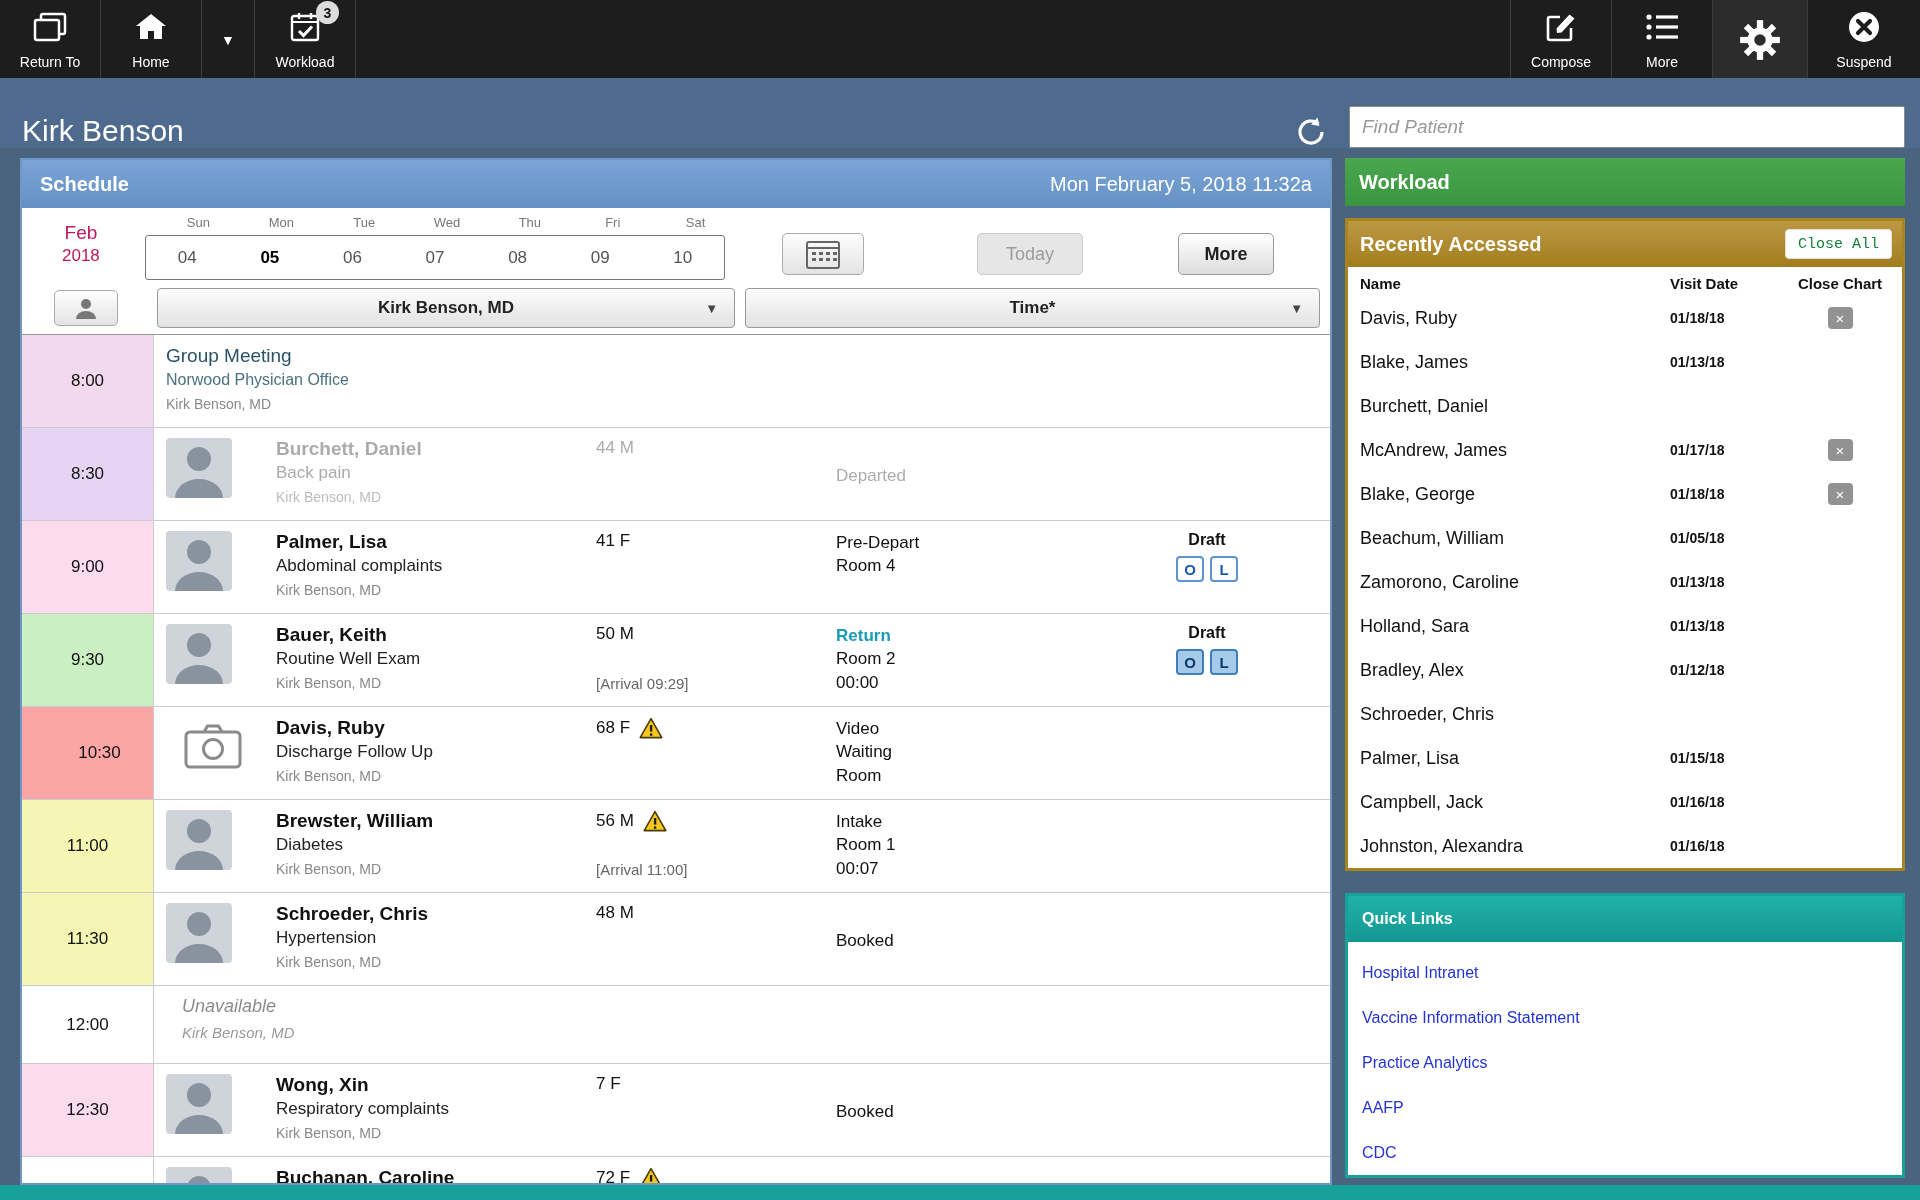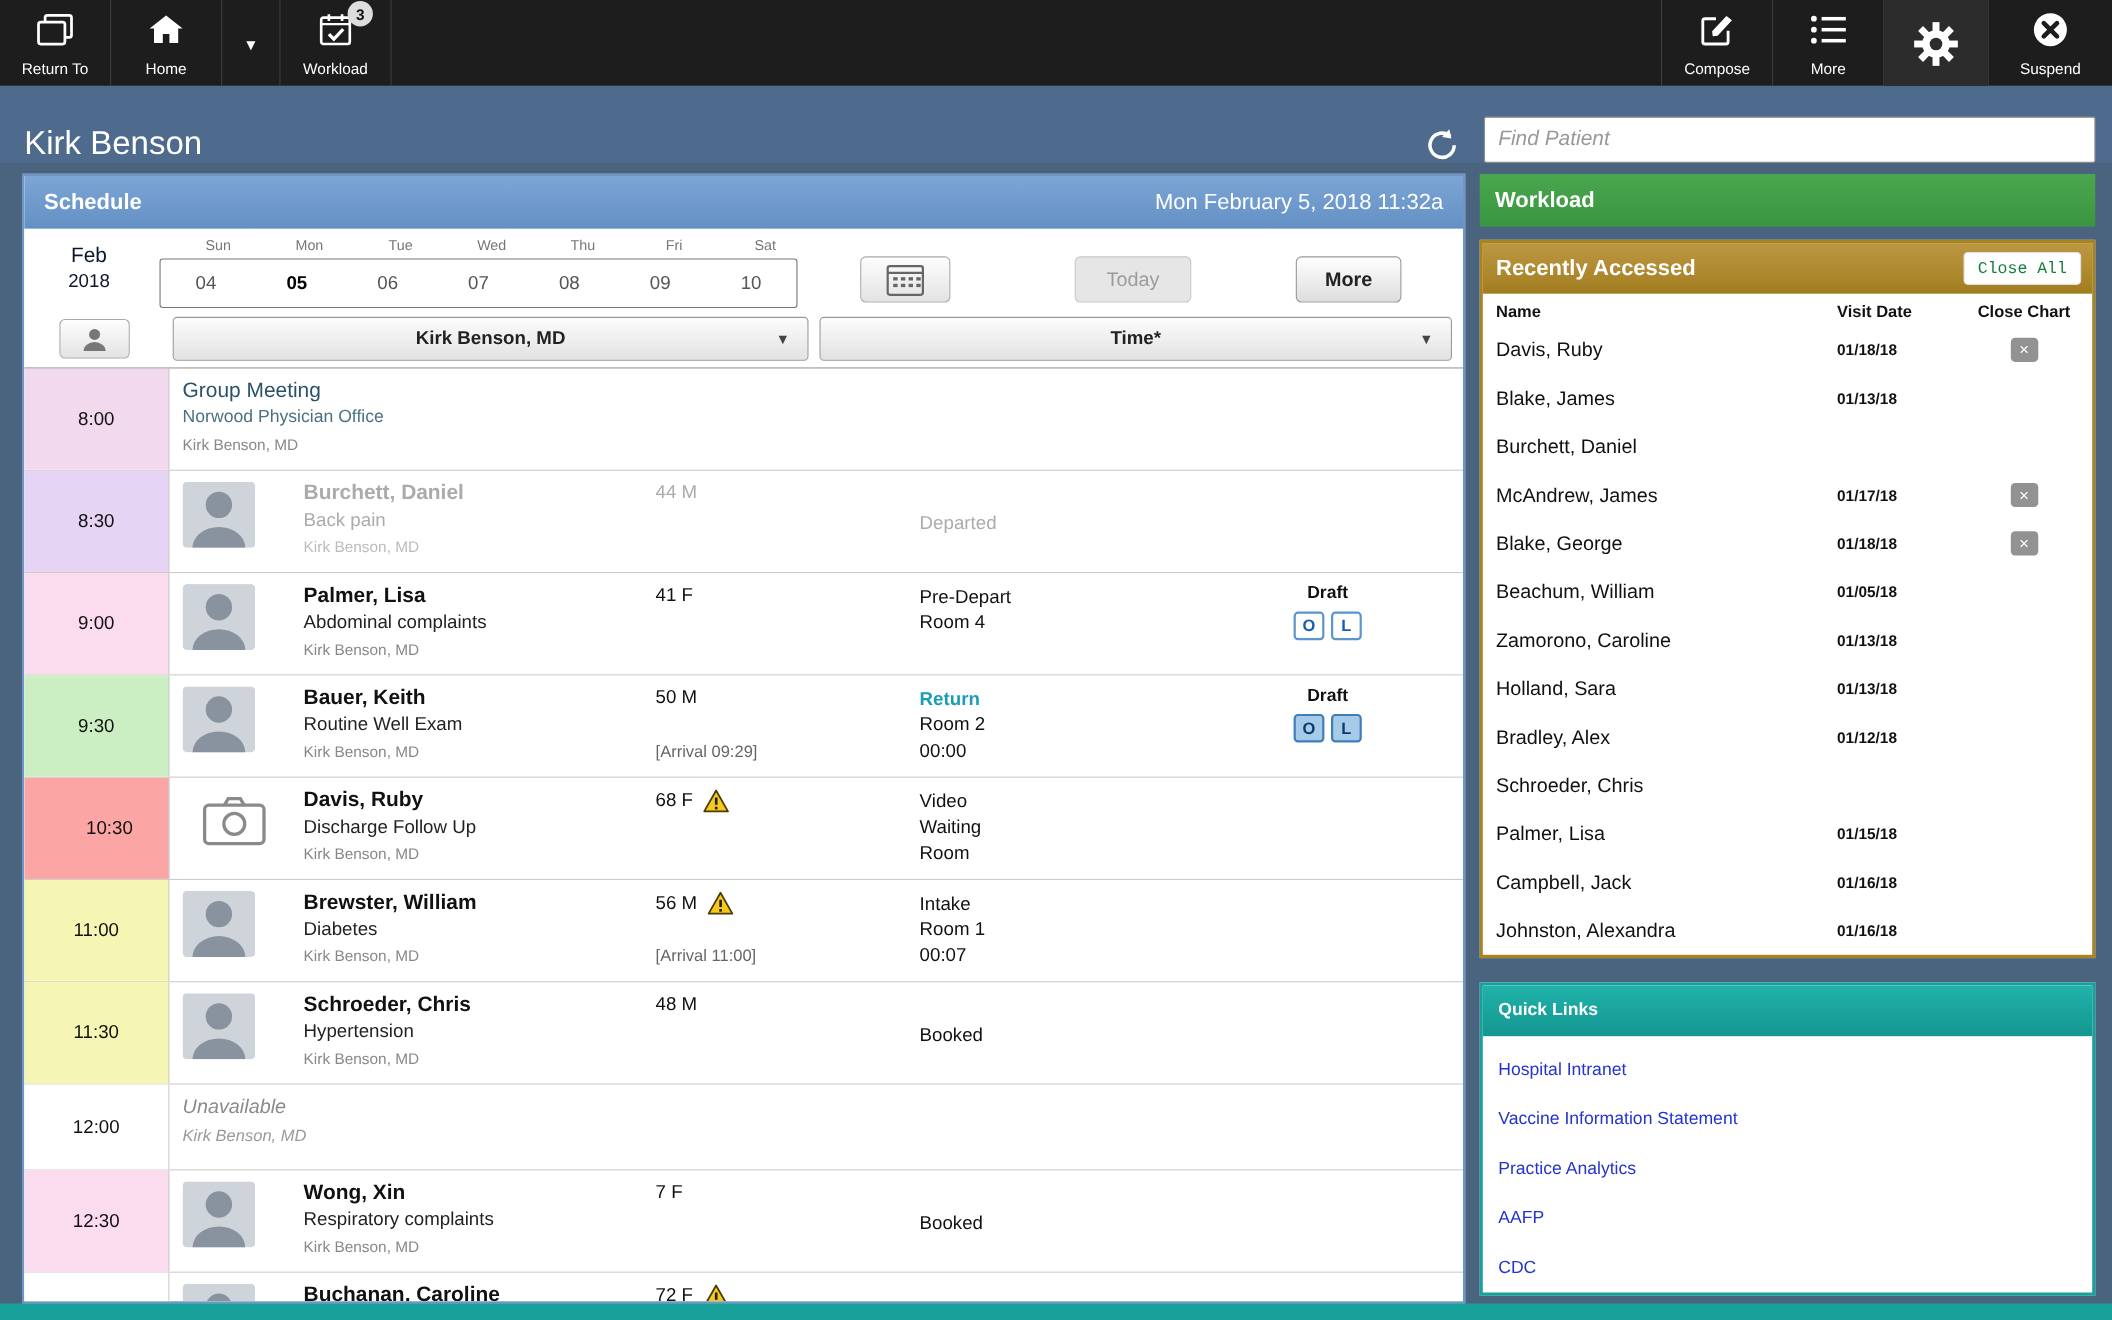--- a/index.html
+++ b/index.html
@@ -29,21 +29,21 @@
   .find-input::placeholder{color:#999;font-style:italic}
 
   
   .schedule-panel{position:absolute;left:20px;top:158px;width:1312px;height:1027px;
                   background:#fff;border:2px solid #6e97c8;overflow:hidden}
   .sched-header{height:48px;background:linear-gradient(#7da5d6,#6390c4);color:#fff;
                 display:flex;align-items:center;justify-content:space-between;padding:0 18px}
   .sched-title{font-size:20px;font-weight:bold}
   .sched-datetime{font-size:20px}
   .sched-controls{height:127px;position:relative;background:#fff;border-bottom:1px solid #999}
-  .month-label{position:absolute;left:40px;top:14px;text-align:center;color:#0f172a}
+  .month-label{position:absolute;left:40px;top:14px;text-align:center;color:#be185d}
   .month-label .m{font-size:19px}
   .month-label .y{font-size:17px;margin-top:2px}
   .person-btn{position:absolute;left:32px;top:82px;width:64px;height:36px;border:1px solid #aaa;
               border-radius:5px;background:linear-gradient(#fdfdfd,#e3e3e3);
               display:flex;align-items:center;justify-content:center;cursor:pointer}
   .days-row{position:absolute;left:135px;top:7px;width:580px;display:flex}
   .day-cell{flex:1;text-align:center;font-size:13px;color:#777}
   .dates-box{position:absolute;left:123px;top:27px;width:580px;height:45px;border:1px solid #777;
              border-radius:3px;display:flex;align-items:center;background:#fff}
   .date-cell{flex:1;text-align:center;font-size:17px;color:#555;cursor:pointer}
@@ -488,21 +488,21 @@
           </div>
           <div class="status mid">
             <div class="st-line">Booked</div>
           </div>
           <div class="right-col"></div>
         </div>
       </div>
       <div class="sched-row unavail-row">
         <div class="time-cell" style="background: rgb(255, 255, 255);">12:00</div>
         <div class="row-content">
-          <div class="info" style="width: 420px;">
+          <div class="info" style="width: 420px; margin-left: 16px;">
             <div class="unavail-title">Unavailable</div>
             <div class="unavail-provider">Kirk Benson, MD</div>
           </div>
         </div>
       </div>
       <div class="sched-row">
         <div class="time-cell" style="background: rgb(251, 220, 238);">12:30</div>
         <div class="row-content">
           <div class="media">
             <svg class="avatar" width="66" height="60" viewBox="0 0 66 60">

